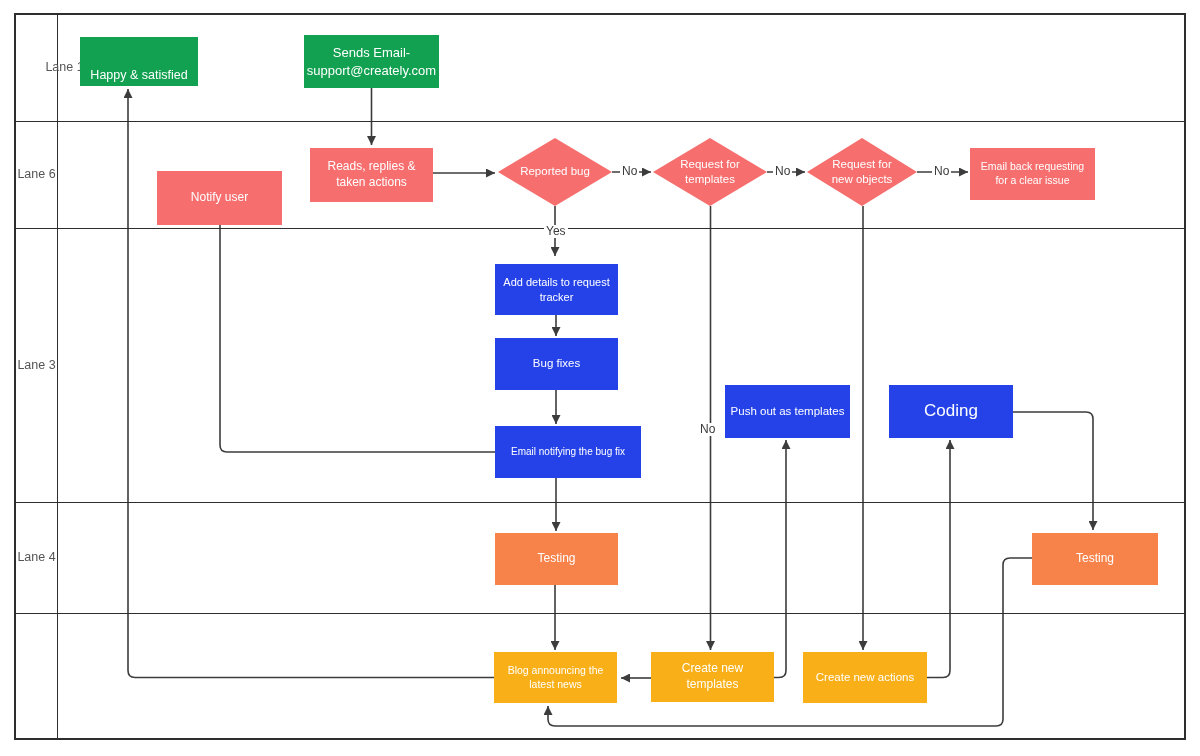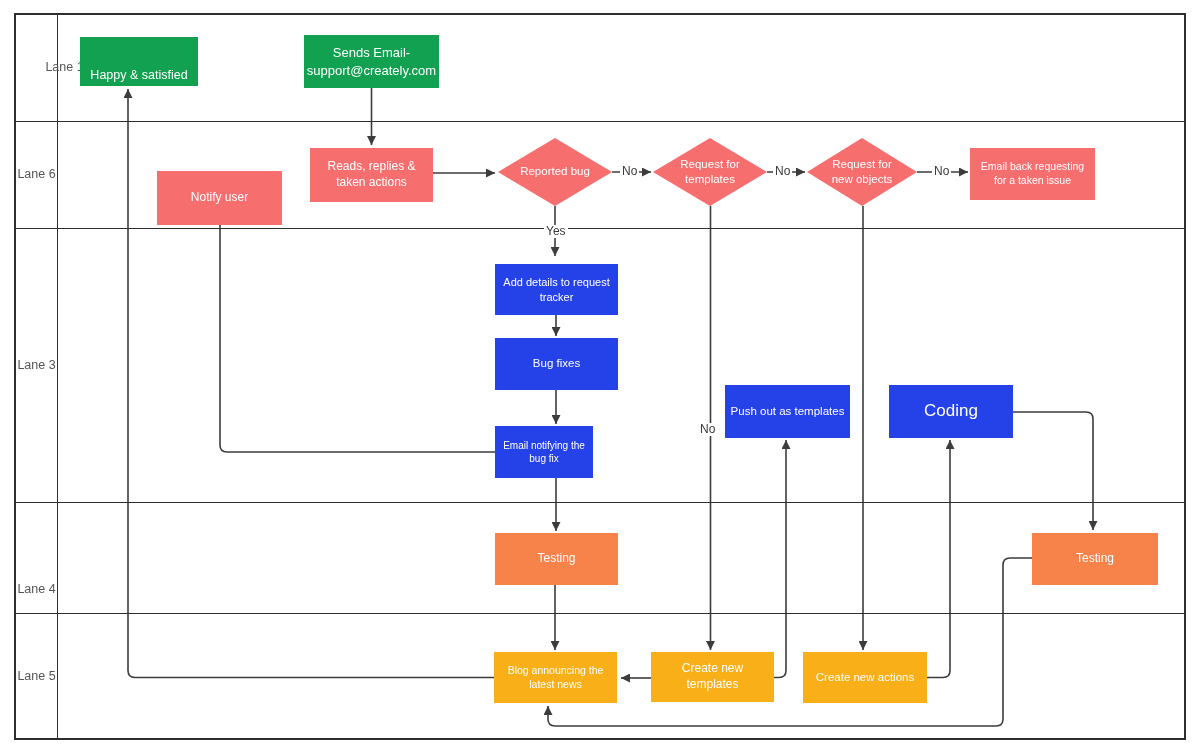--- a/index.html
+++ b/index.html
@@ -77,22 +77,21 @@
   <div class="frame" style="border-color: rgb(46, 46, 46);"></div>
   <div class="vline" style="border-color: rgb(46, 46, 46);"></div>
   <div class="hline" style="top: 121px; border-color: rgb(46, 46, 46);"></div>
   <div class="hline" style="top: 228px; border-color: rgb(46, 46, 46);"></div>
   <div class="hline" style="top: 502px; border-color: rgb(46, 46, 46);"></div>
   <div class="hline" style="top: 613px; border-color: rgb(46, 46, 46);"></div>
 
   <div class="lane-label" style="top: 13px; height: 108px; color: rgb(85, 85, 85); padding-left: 28px;">Lane 1</div>
   <div class="lane-label" style="top: 121px; height: 107px; color: rgb(85, 85, 85);">Lane 6</div>
   <div class="lane-label" style="top: 228px; height: 274px; color: rgb(85, 85, 85);">Lane 3</div>
-  <div class="lane-label" style="top: 502px; height: 111px; color: rgb(85, 85, 85); margin-top: 32px;">Lane 4</div>
-  <div class="lane-label" style="top: 613px; height: 127px; color: rgb(85, 85, 85);">Lane 5</div>
+  <div class="lane-label" style="top: 502px; height: 111px; color: rgb(85, 85, 85);">Lane 4</div>
 
   <div class="node" style="left: 80px; top: 37px; width: 118px; height: 49px; font-size: 12.5px; background: rgb(18, 161, 80); align-items: flex-end;">
     <span>Happy &amp; satisfied</span>
     </div>
   <div class="node" style="left: 304px; top: 35px; width: 135px; height: 53px; font-size: 13px; background: rgb(18, 161, 80);">
     <span>Sends Email- support@creately.com</span>
     </div>
 
   <div class="node" style="left: 157px; top: 148px; width: 125px; height: 54px; font-size: 12px; background: rgb(246, 110, 110); margin-top: 23px;">
     <span>Notify user</span>
@@ -103,30 +102,30 @@
   <div class="node diamond" style="left: 498px; top: 138px; width: 114px; height: 68px; font-size: 11.5px; background: rgb(246, 110, 110);">
     <span>Reported bug</span>
     </div>
   <div class="node diamond" style="left: 653px; top: 138px; width: 114px; height: 68px; font-size: 11.5px; background: rgb(246, 110, 110);">
     <span>Request for templates</span>
     </div>
   <div class="node diamond" style="left: 807px; top: 138px; width: 110px; height: 68px; font-size: 11.5px; background: rgb(246, 110, 110);">
     <span>Request for new objects</span>
     </div>
   <div class="node" style="left: 970px; top: 148px; width: 125px; height: 52px; font-size: 10.5px; background: rgb(246, 110, 110);">
-    <span>Email back requesting for a taken issue</span>
+    <span>Email back requesting for a clear issue</span>
     </div>
 
   <div class="node" style="left: 495px; top: 258px; width: 123px; height: 51px; font-size: 11px; background: rgb(36, 66, 232); margin-top: 6px;">
     <span>Add details to request tracker</span>
     </div>
   <div class="node" style="left: 495px; top: 338px; width: 123px; height: 52px; font-size: 11.5px; background: rgb(36, 66, 232);">
     <span>Bug fixes</span>
     </div>
-  <div class="node" style="left: 495px; top: 426px; width: 98px; height: 52px; font-size: 10px; background: rgb(36, 66, 232);">
+  <div class="node" style="left: 495px; top: 426px; width: 146px; height: 52px; font-size: 10px; background: rgb(36, 66, 232);">
     <span>Email notifying the bug fix</span>
     </div>
   <div class="node" style="left: 725px; top: 385px; width: 125px; height: 53px; font-size: 11.5px; background: rgb(36, 66, 232);">
     <span>Push out as templates</span>
     </div>
   <div class="node" style="left: 889px; top: 385px; width: 124px; height: 53px; font-size: 17px; background: rgb(36, 66, 232);">
     <span>Coding</span>
     </div>
 
   <div class="node" style="left: 495px; top: 533px; width: 123px; height: 52px; font-size: 12px; background: rgb(247, 131, 75);">

